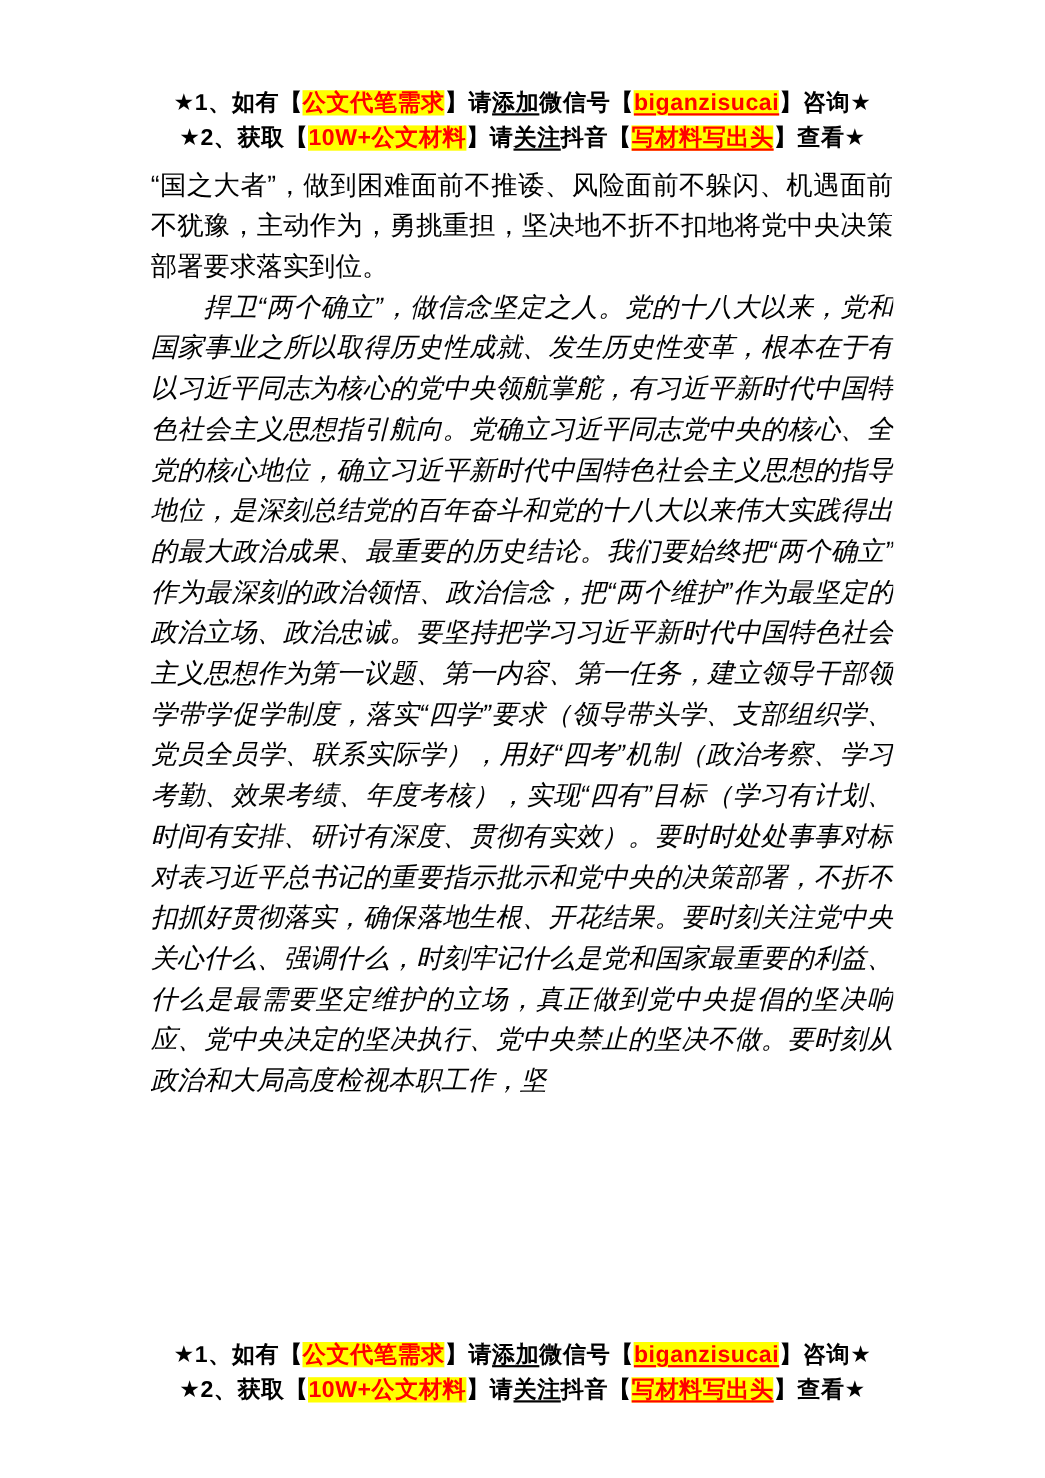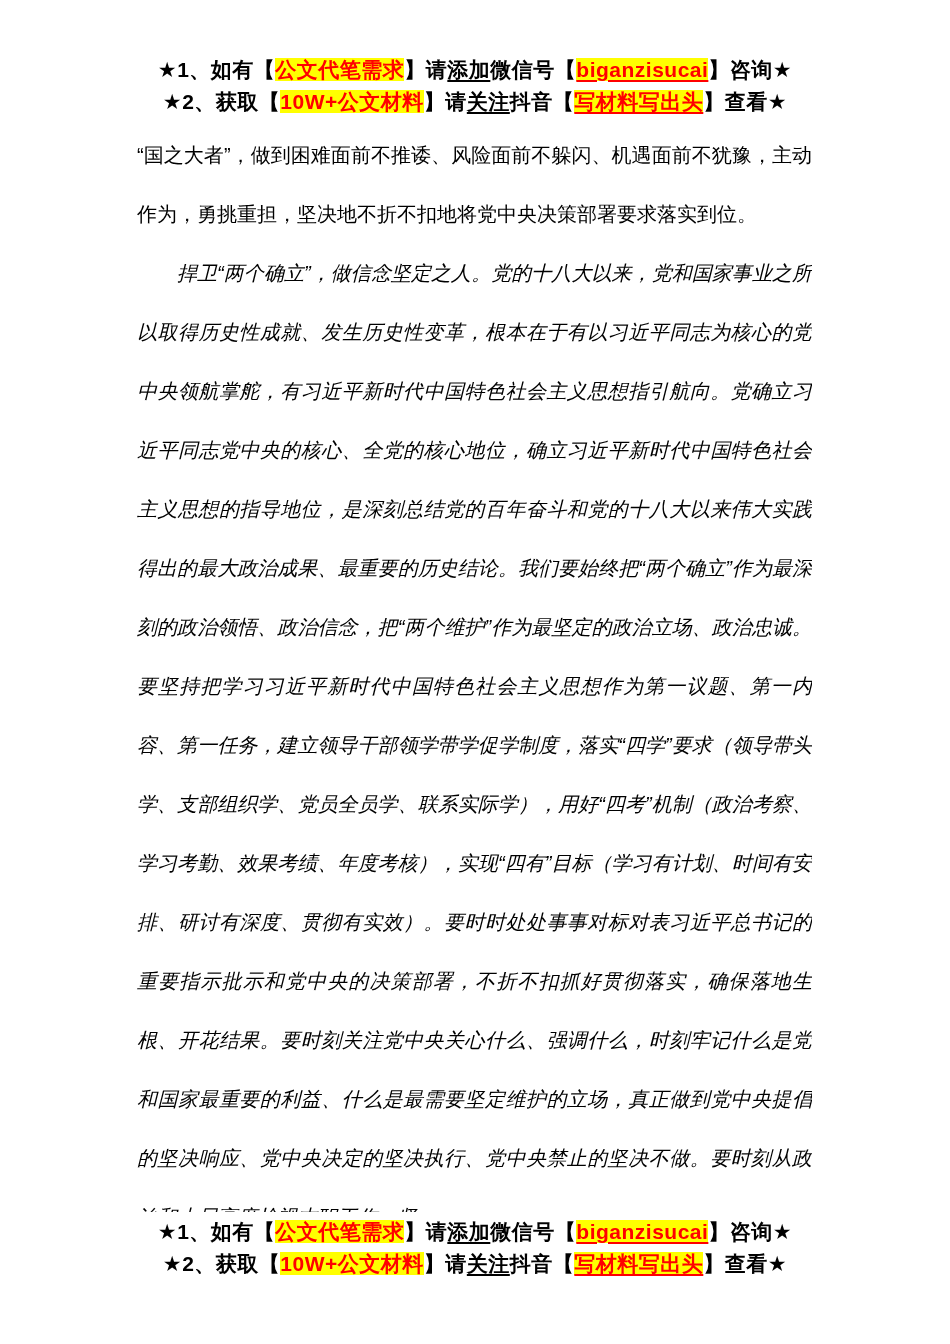--- a/index.html
+++ b/index.html
@@ -12,21 +12,21 @@
   html, body { margin: 0; padding: 0; background: #ffffff; }
   .page {
     position: relative;
     width: 950px;
     height: 1344px;
     margin: 0 auto;
     background: var(--page-bg);
     overflow: hidden;
     display: flex;
     flex-direction: column;
-    padding: 54px 0 64px;
+    padding: 78px 0 64px;
     font-family: "Liberation Sans", "DejaVu Sans", sans-serif;
     color: var(--text);
   }
   .notice {
     flex: 0 0 auto;
     text-align: center;
     font-size: 21px;
     font-weight: bold;
     line-height: 32px;
     color: var(--text);
@@ -38,22 +38,22 @@
   }
   .notice .ul {
     text-decoration: underline;
     text-underline-offset: 3px;
     text-decoration-thickness: 2px;
   }
   .body-text {
     flex: 1 1 auto;
     overflow: hidden;
     margin: 8px 138px 0 137px;
-    font-size: 20px;
-    line-height: 59px;
+    font-size: 24px;
+    line-height: 37px;
     text-align: justify;
     color: var(--text);
   }
   .para { margin: 0; padding: 0; }
   .para.indent { text-indent: 2em; font-style: italic; }
   .notice-footer { margin-top: 4px; }
 </style>
 </head>
 <body>
 

